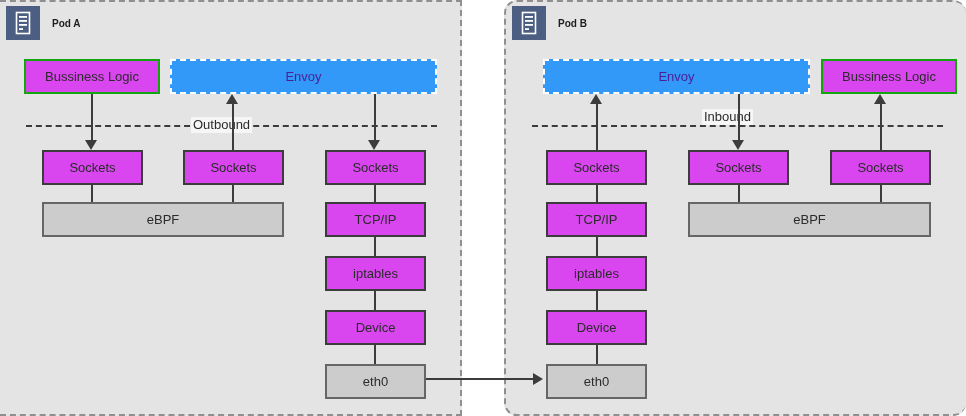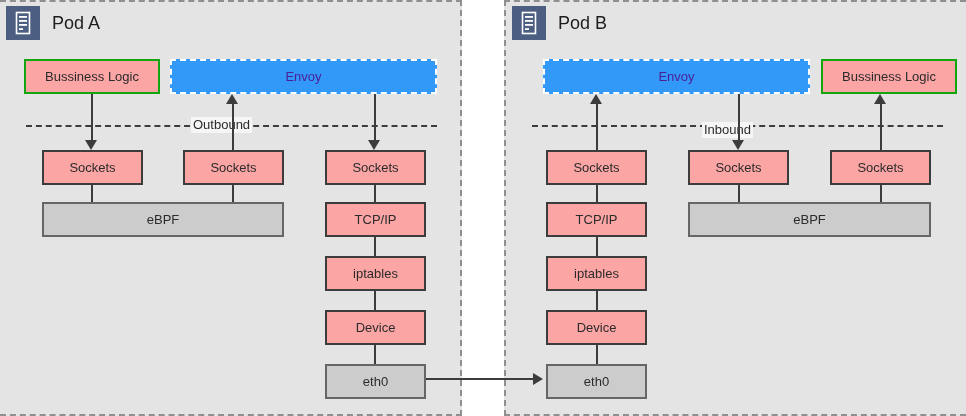--- a/index.html
+++ b/index.html
@@ -15,52 +15,52 @@
     background: #ffffff;
     overflow: hidden;
   }
   
   .pod {
     position: absolute;
     background: #e4e4e4;
     border: 2px dashed #8f8f8f;
   }
   #pod-a { left: 0px;   top: 0px; width: 462px; height: 416px; border-left: none; }
-  #pod-b { left: 504px; top: 0px; width: 462px; height: 416px; border-right: none; }
+  #pod-b { left: 504px; top: 0px; width: 462px; height: 416px; border-right: none; border-radius: 13px; }
 
   .pod-header {
     position: absolute;
     left: 6px; top: 4px;
     display: flex;
     align-items: center;
     height: 34px;
   }
   .pod-icon {
     width: 34px; height: 34px;
     background: #4c5f82;
     display: flex; align-items: center; justify-content: center;
     flex: none;
   }
   .pod-title {
     margin-left: 12px;
-    font-size: 18px;
-    font-weight: normal;
+    font-size: 10px;
+    font-weight: bold;
     color: #1d1d1d;
     white-space: nowrap;
   }
 
   
   .node {
     position: absolute;
     display: flex;
     align-items: center;
     justify-content: center;
     font-size: 13px;
     color: #2b2b2b;
-    background: #fca5a5;
+    background: #d946ef;
     border: 2px solid #3c3c3c;
     text-align: center;
     white-space: nowrap;
   }
   .node.green  { border-color: #11a50e; }
   .node.gray   { background: #cccccc; border-color: #666666; text-align: center; }
   .node.envoy  {
     background: #3399f9;
     border: 2px dashed #ffffff;
     color: #4c1d95;
@@ -184,21 +184,21 @@
         </svg>
       </div>
       <div class="pod-title">Pod B</div>
     </div>
 
     <div class="node envoy" style="left:37px; top:57px; width:267px; height:35px;">Envoy</div>
 
     <div class="node green" style="left:315px; top:57px; width:136px; height:35px;">Bussiness Logic</div>
 
     <div class="divider" style="left:26px; top:123px; width:411px;"></div>
-    <div class="divider-label" style="left:196px; top:120px;">Inbound</div>
+    <div class="divider-label" style="left:196px; top:107px;">Inbound</div>
 
     <div class="vline" style="left:90px; top:102px; height:46px;"></div>
     <div class="arrow-up" style="left:84px; top:92px;"></div>
 
     <div class="vline" style="left:232px; top:92px; height:46px;"></div>
     <div class="arrow-down" style="left:226px; top:138px;"></div>
 
     <div class="vline" style="left:374px; top:102px; height:46px;"></div>
     <div class="arrow-up" style="left:368px; top:92px;"></div>
 

